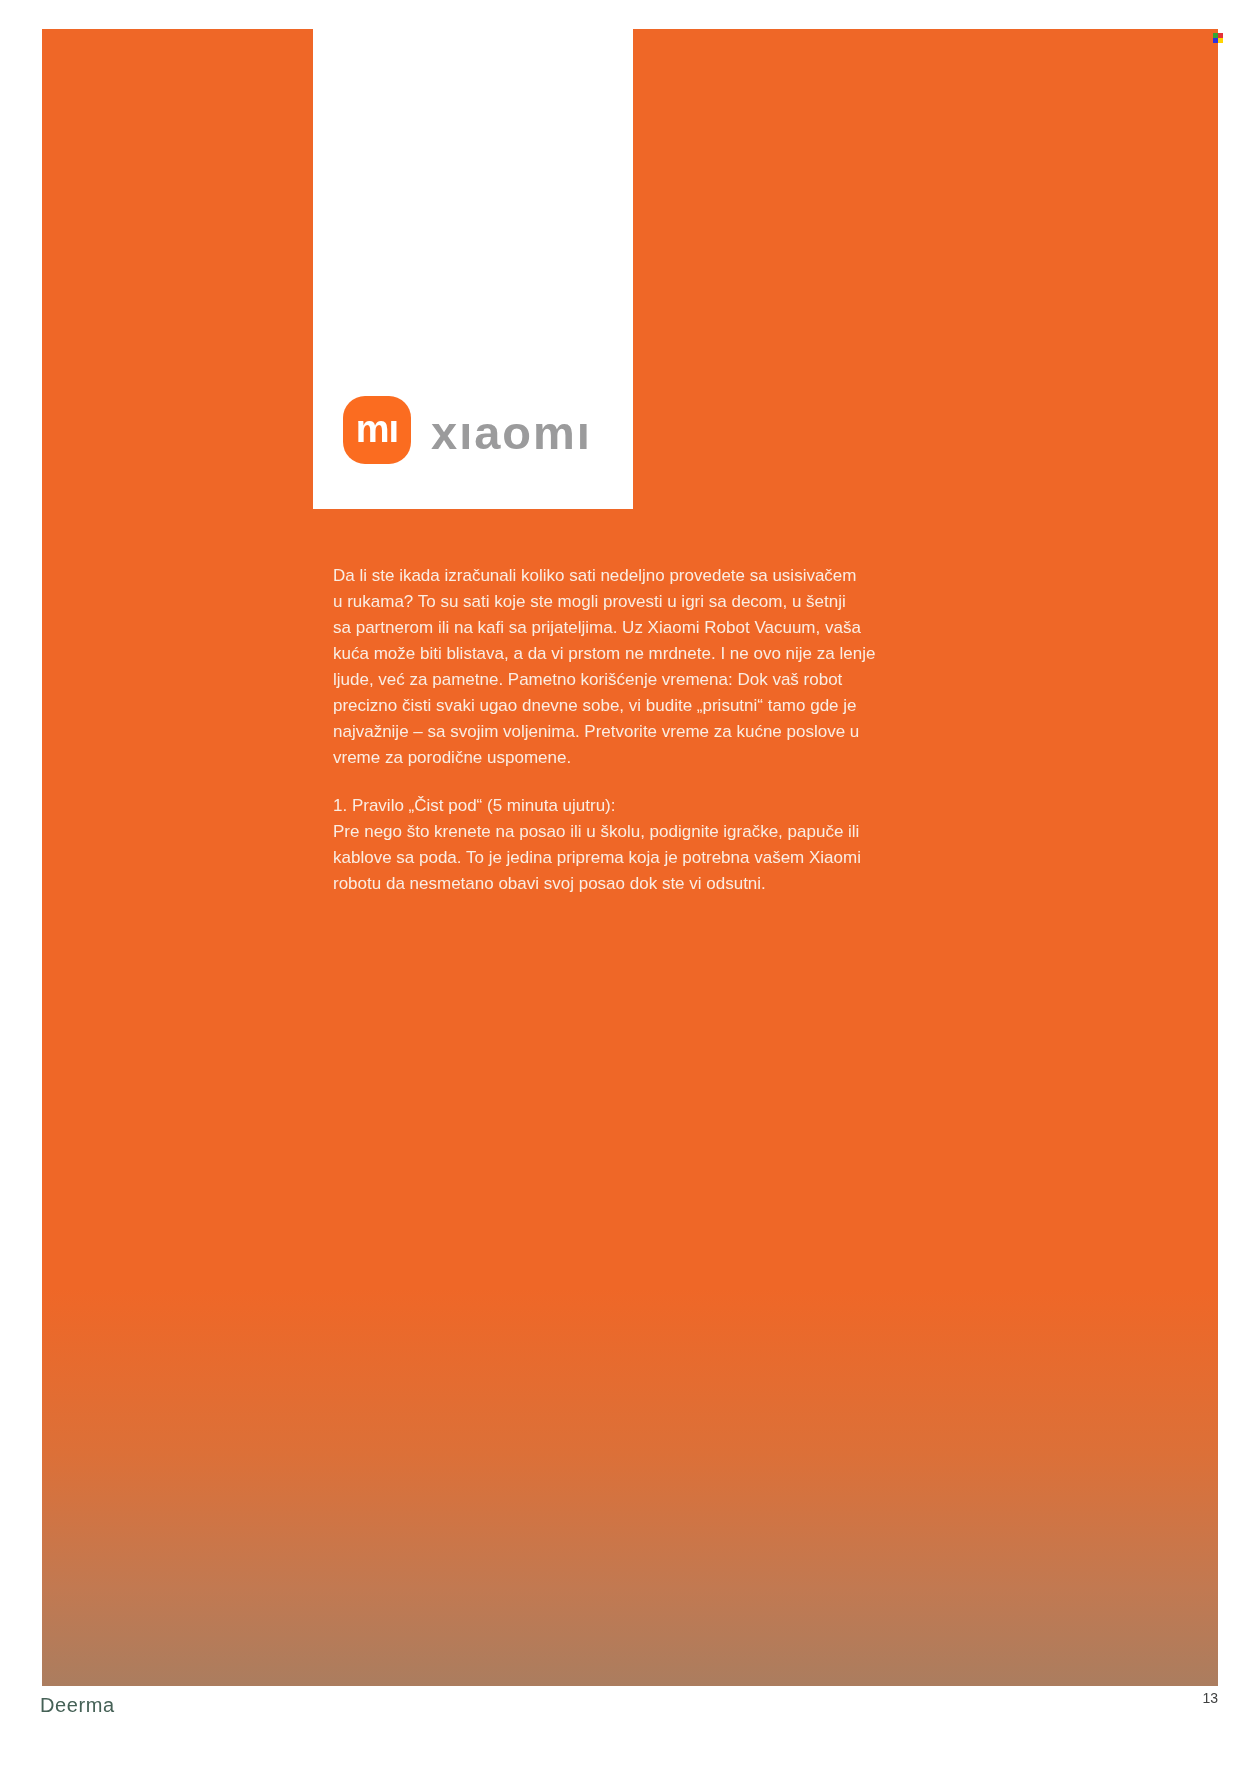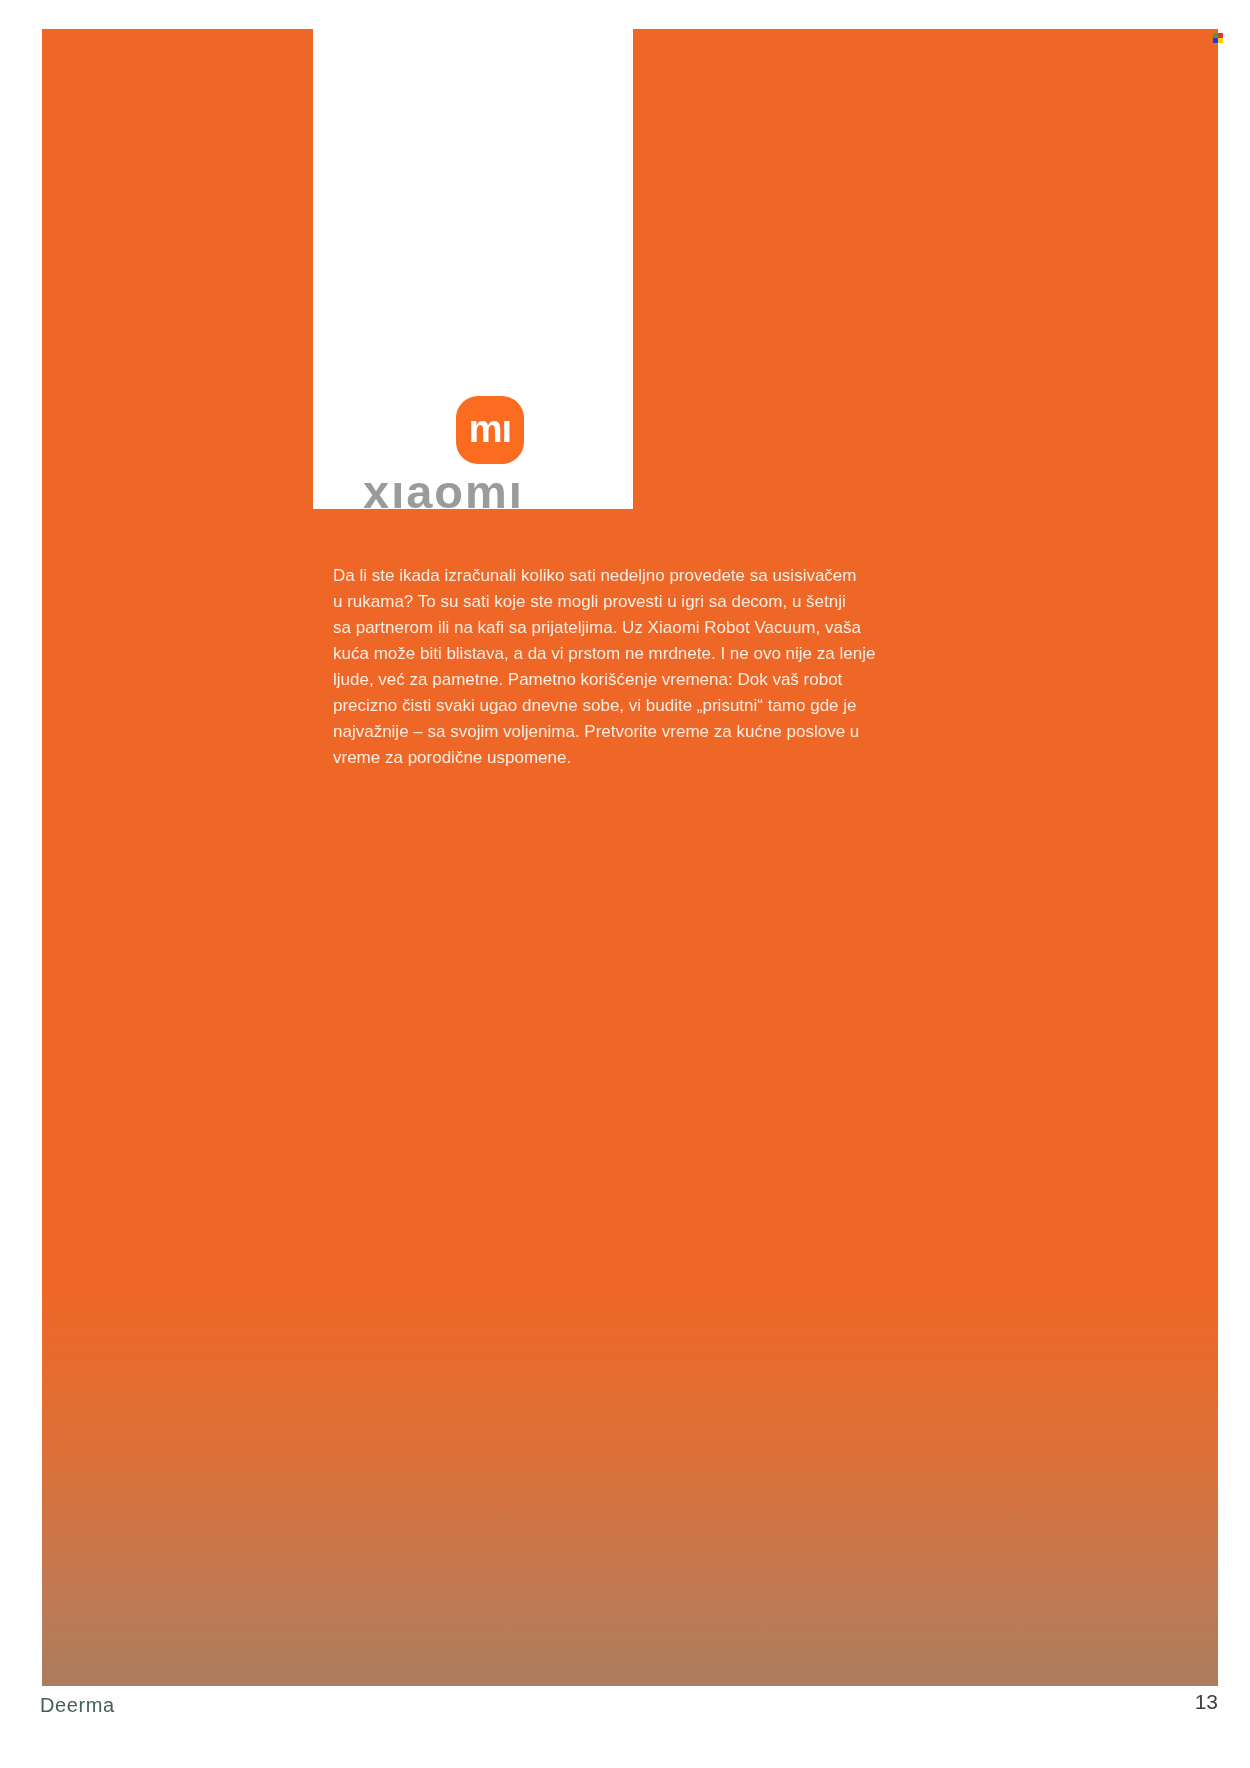--- a/index.html
+++ b/index.html
@@ -26,22 +26,21 @@
   .logo-card {
     position: absolute;
     left: 313px; top: 0px;
     width: 320px; height: 509px;
     background: #ffffff;
   }
   .logo-row {
     position: absolute;
     left: 30px; top: 396px;
     display: flex;
-    align-items: flex-end;
-    flex-direction: column;
+    align-items: center;
   }
   .mi-squircle {
     width: 68px; height: 68px;
     background: #FB6C20;
     border-radius: 22px;
     display: flex;
     align-items: center;
     justify-content: center;
     color: #ffffff;
     font-size: 38px;
@@ -97,21 +96,21 @@
     color: #456156;
     font-size: 20px;
     letter-spacing: 0.6px;
   }
   .page-number {
     position: absolute;
     left: 1130px; top: 1690px;
     width: 88px;
     text-align: right;
     color: #3F4040;
-    font-size: 21px;
+    font-size: 14px;
   }
 </style>
 </head>
 <body>
 
 <div class="orange-panel"></div>
 
 <div class="logo-card">
   <div class="logo-row">
     <div class="mi-squircle">
@@ -130,16 +129,20 @@
 
 <div class="content">
   <p class="para">Da li ste ikada izračunali koliko sati nedeljno provedete sa usisivačem
 u rukama? To su sati koje ste mogli provesti u igri sa decom, u šetnji
 sa partnerom ili na kafi sa prijateljima. Uz Xiaomi Robot Vacuum, vaša
 kuća može biti blistava, a da vi prstom ne mrdnete. I ne ovo nije za lenje
 ljude, već za pametne. Pametno korišćenje vremena: Dok vaš robot
 precizno čisti svaki ugao dnevne sobe, vi budite „prisutni“ tamo gde je
 najvažnije – sa svojim voljenima. Pretvorite vreme za kućne poslove u
 vreme za porodične uspomene.</p>
+  <p class="para">1. Pravilo „Čist pod“ (5 minuta ujutru):
+Pre nego što krenete na posao ili u školu, podignite igračke, papuče ili
+kablove sa poda. To je jedina priprema koja je potrebna vašem Xiaomi
+robotu da nesmetano obavi svoj posao dok ste vi odsutni.</p>
 </div>
 
 <div class="footer-brand">Deerma</div>
 <div class="page-number">13</div>
 
 </body></html>

